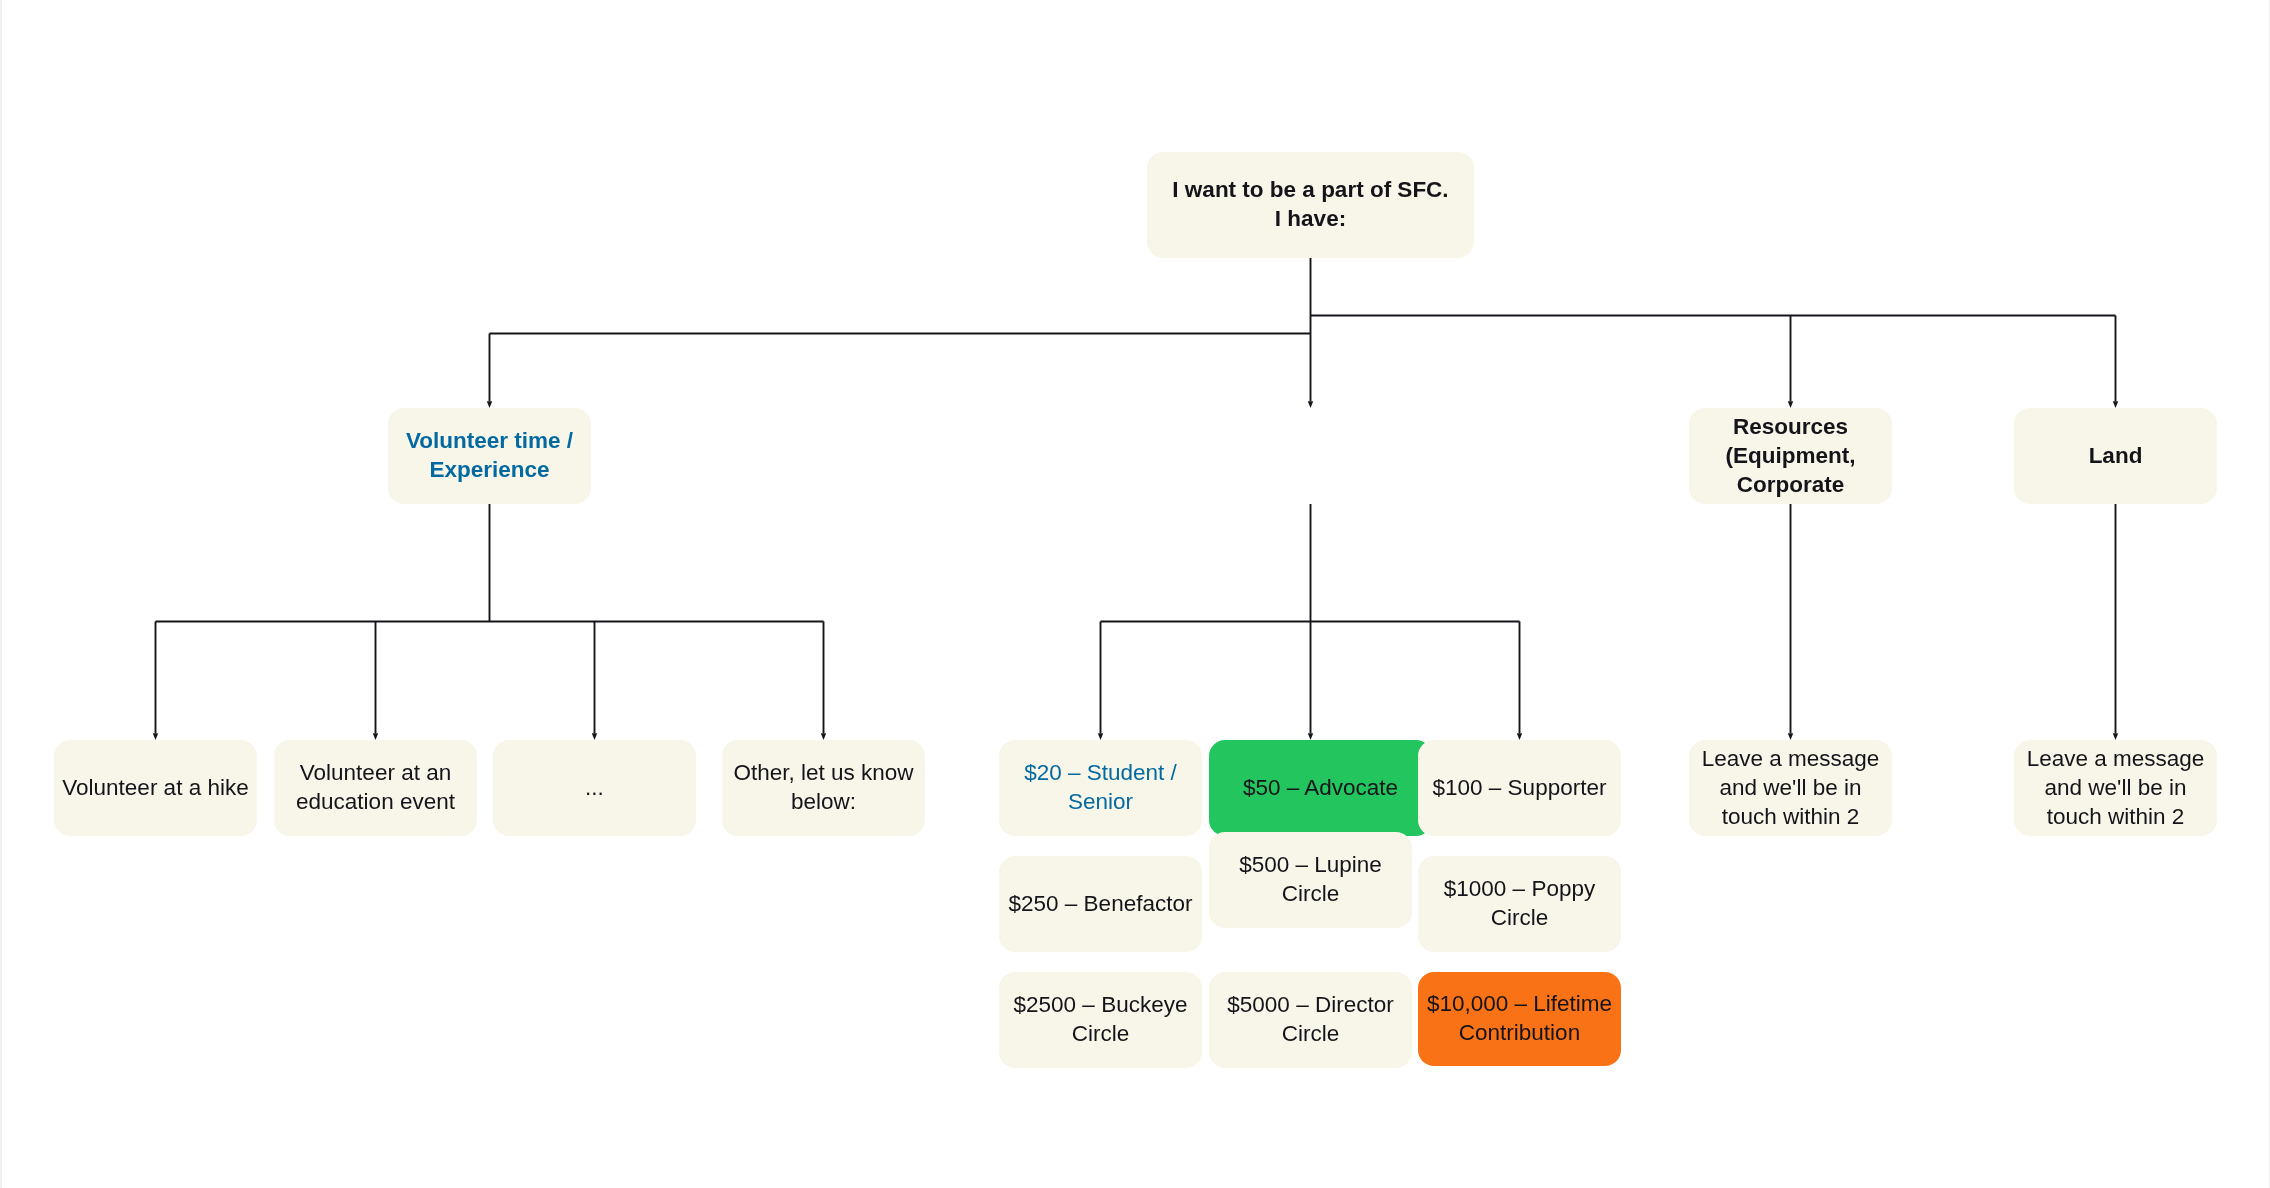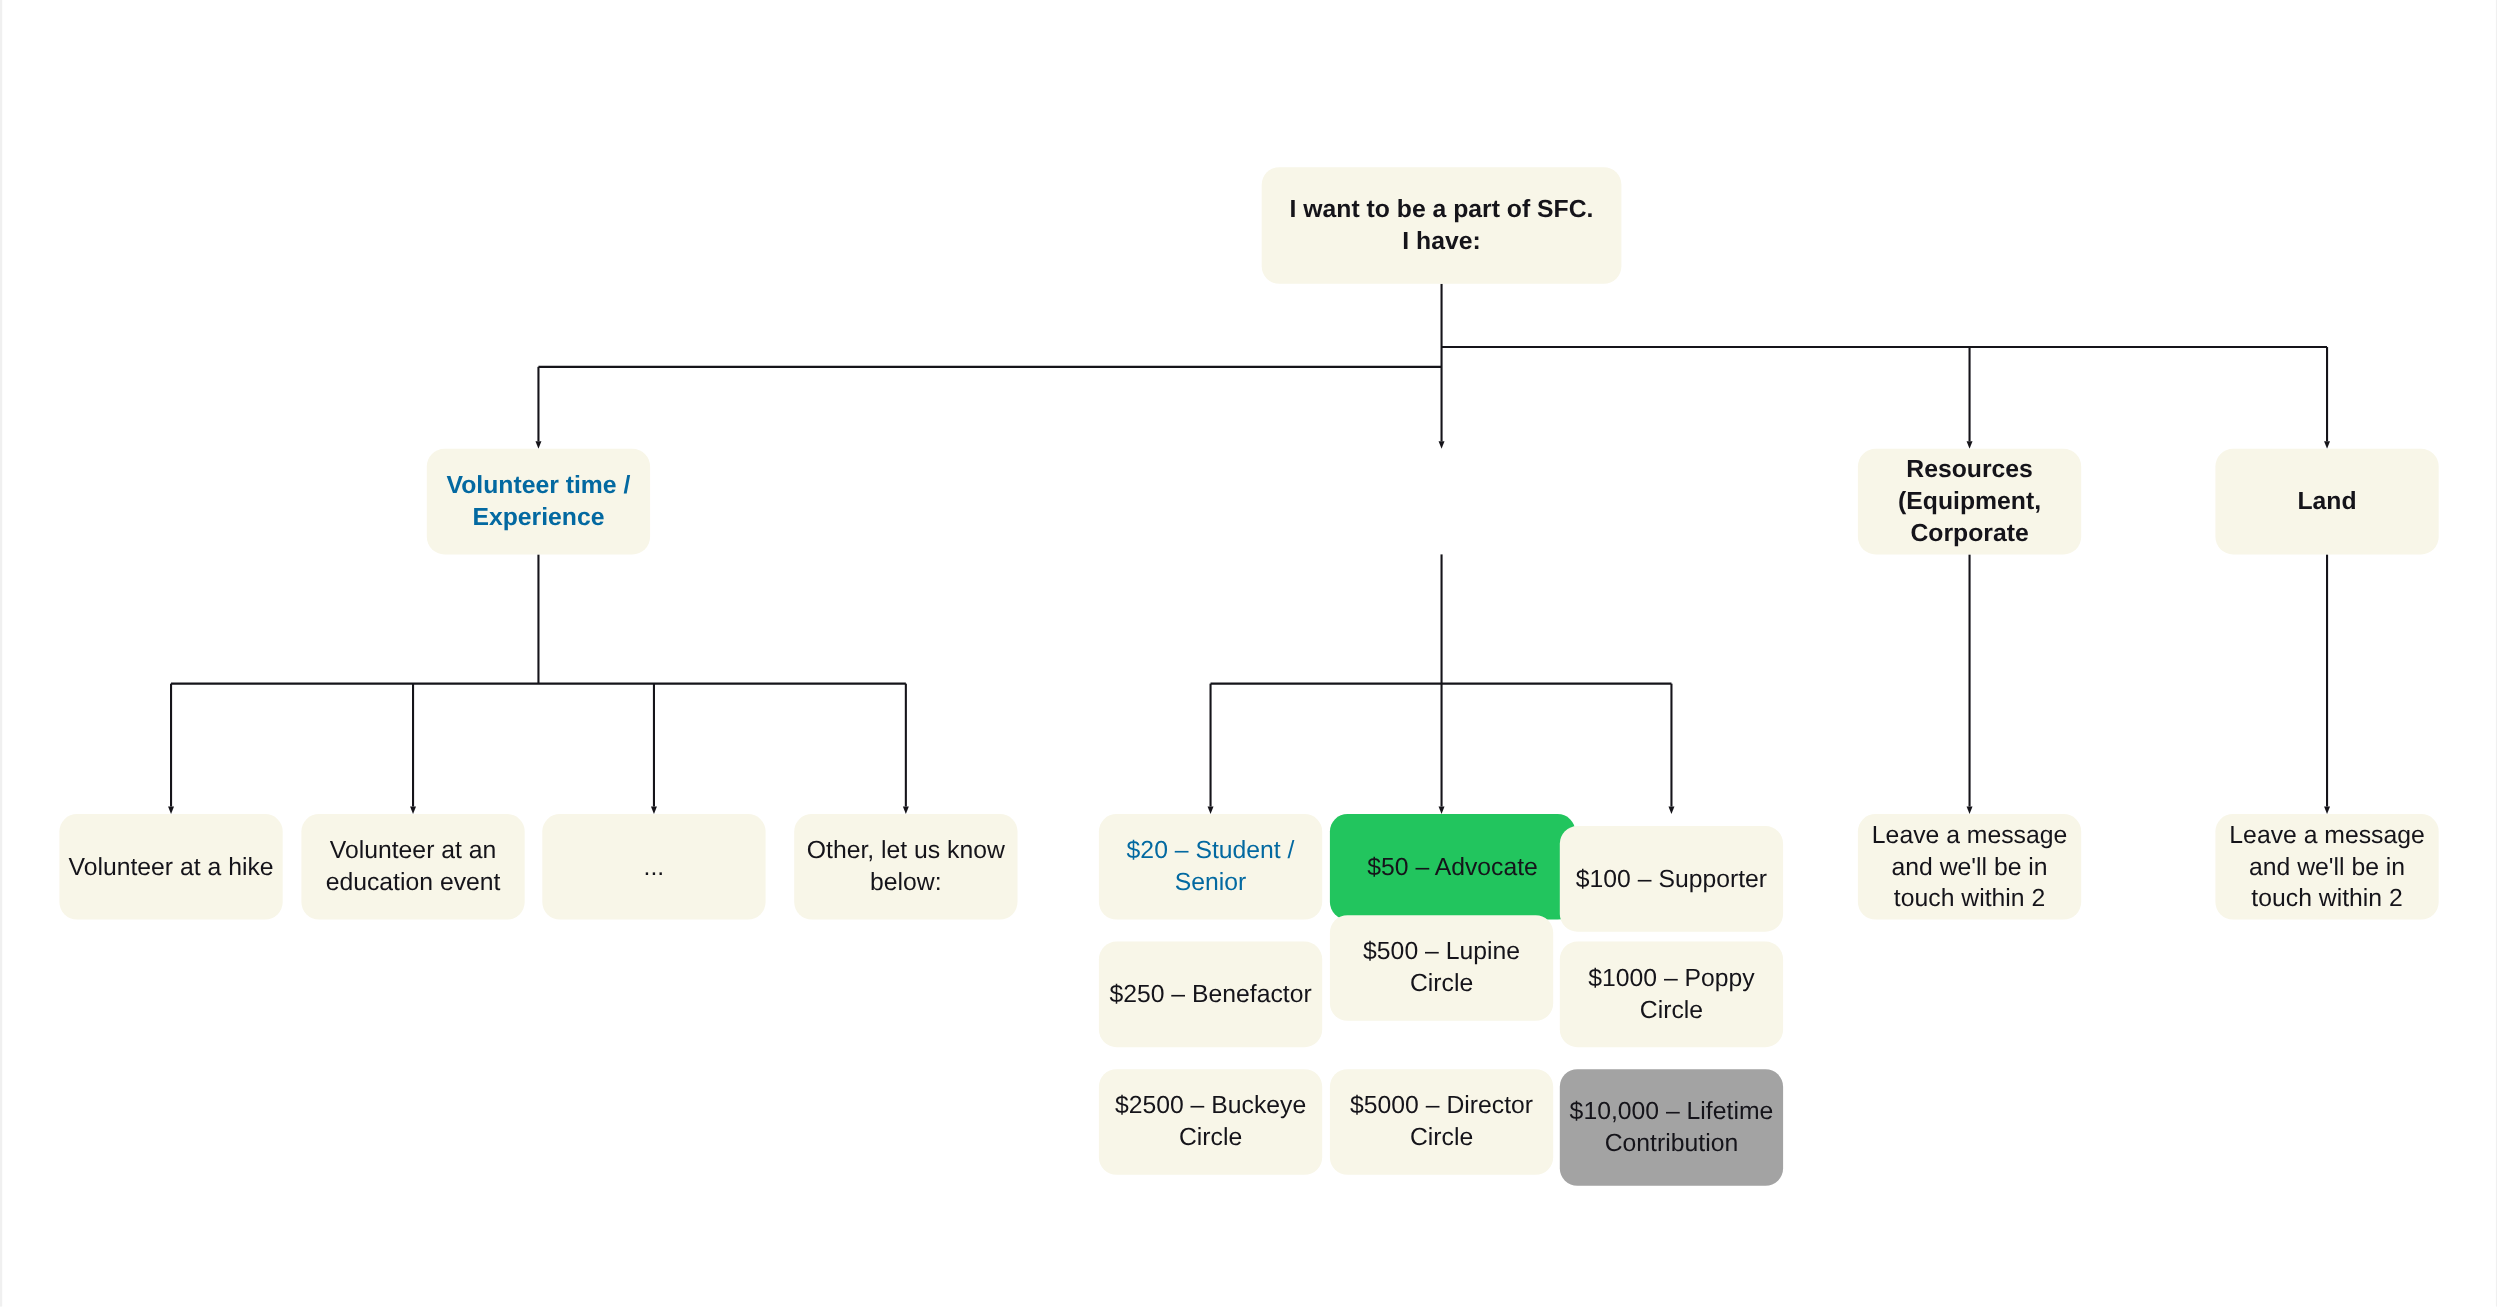--- a/index.html
+++ b/index.html
@@ -132,21 +132,21 @@
       <span class="lbl">
         <span class="ln">$20 – Student /</span>
         <span class="ln">Senior</span>
       </span>
     </div>
     <div class="node" style="left: 1209px; top: 740px; width: 223px; height: 96px; background: #22c55e; border-radius: 16px; color: rgb(21, 20, 26);">
       <span class="lbl">
         <span class="ln">$50 – Advocate</span>
       </span>
     </div>
-    <div class="node" style="left: 1418px; top: 740px; width: 203px; height: 96px; background: rgb(248, 246, 232); border-radius: 16px; color: rgb(21, 20, 26); margin-top: 11px;">
+    <div class="node" style="left: 1418px; top: 740px; width: 203px; height: 96px; background: rgb(248, 246, 232); border-radius: 16px; color: rgb(21, 20, 26);">
       <span class="lbl">
         <span class="ln">$100 – Supporter</span>
       </span>
     </div>
     <div class="node" style="left: 999px; top: 856px; width: 203px; height: 96px; background: rgb(248, 246, 232); border-radius: 16px; color: rgb(21, 20, 26);">
       <span class="lbl">
         <span class="ln">$250 – Benefactor</span>
       </span>
     </div>
     <div class="node" style="left: 1209px; top: 832px; width: 203px; height: 96px; background: rgb(248, 246, 232); border-radius: 16px; color: rgb(21, 20, 26);">
@@ -166,21 +166,21 @@
         <span class="ln">$2500 – Buckeye</span>
         <span class="ln">Circle</span>
       </span>
     </div>
     <div class="node" style="left: 1209px; top: 972px; width: 203px; height: 96px; background: rgb(248, 246, 232); border-radius: 16px; color: rgb(21, 20, 26);">
       <span class="lbl">
         <span class="ln">$5000 – Director</span>
         <span class="ln">Circle</span>
       </span>
     </div>
-    <div class="node" style="left: 1418px; top: 972px; width: 203px; height: 106px; background: #a3a3a3; border-radius: 16px; color: rgb(21, 20, 26);">
+    <div class="node" style="left: 1418px; top: 972px; width: 203px; height: 94px; background: #f97316; border-radius: 16px; color: rgb(21, 20, 26);">
       <span class="lbl">
         <span class="ln">$10,000 – Lifetime</span>
         <span class="ln">Contribution</span>
       </span>
     </div>
     <div class="node" style="left: 1689px; top: 740px; width: 203px; height: 96px; background: rgb(248, 246, 232); border-radius: 16px; color: rgb(21, 20, 26);">
       <span class="lbl">
         <span class="ln">Leave a message</span>
         <span class="ln">and we'll be in</span>
         <span class="ln">touch within 2</span>

